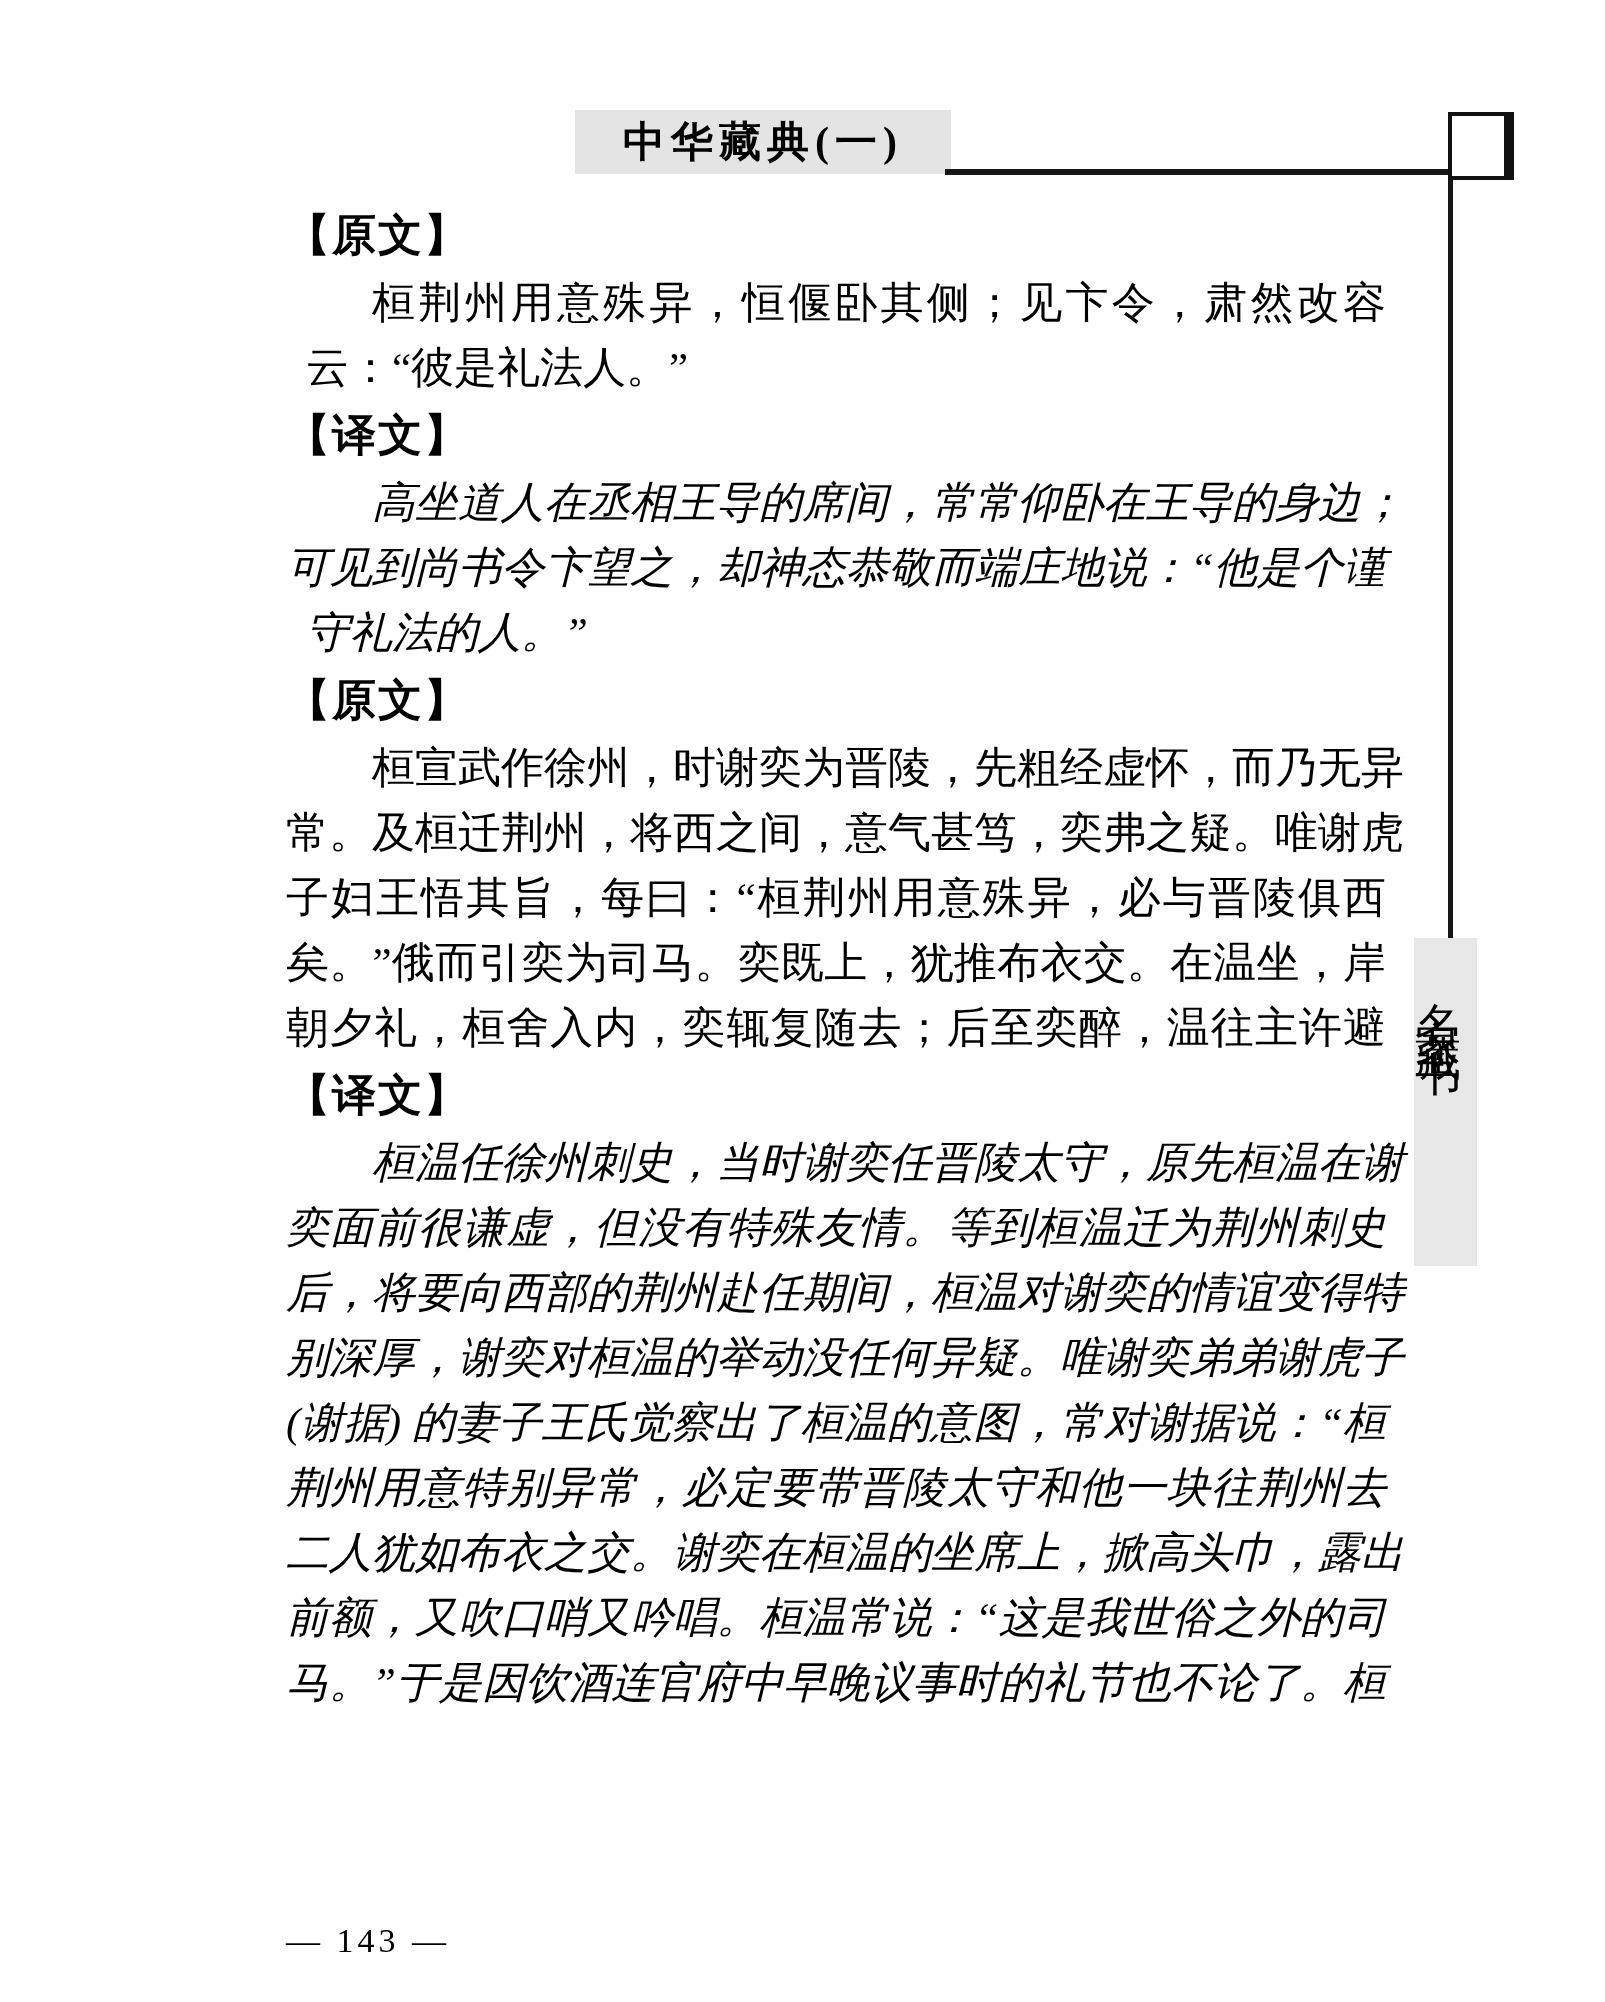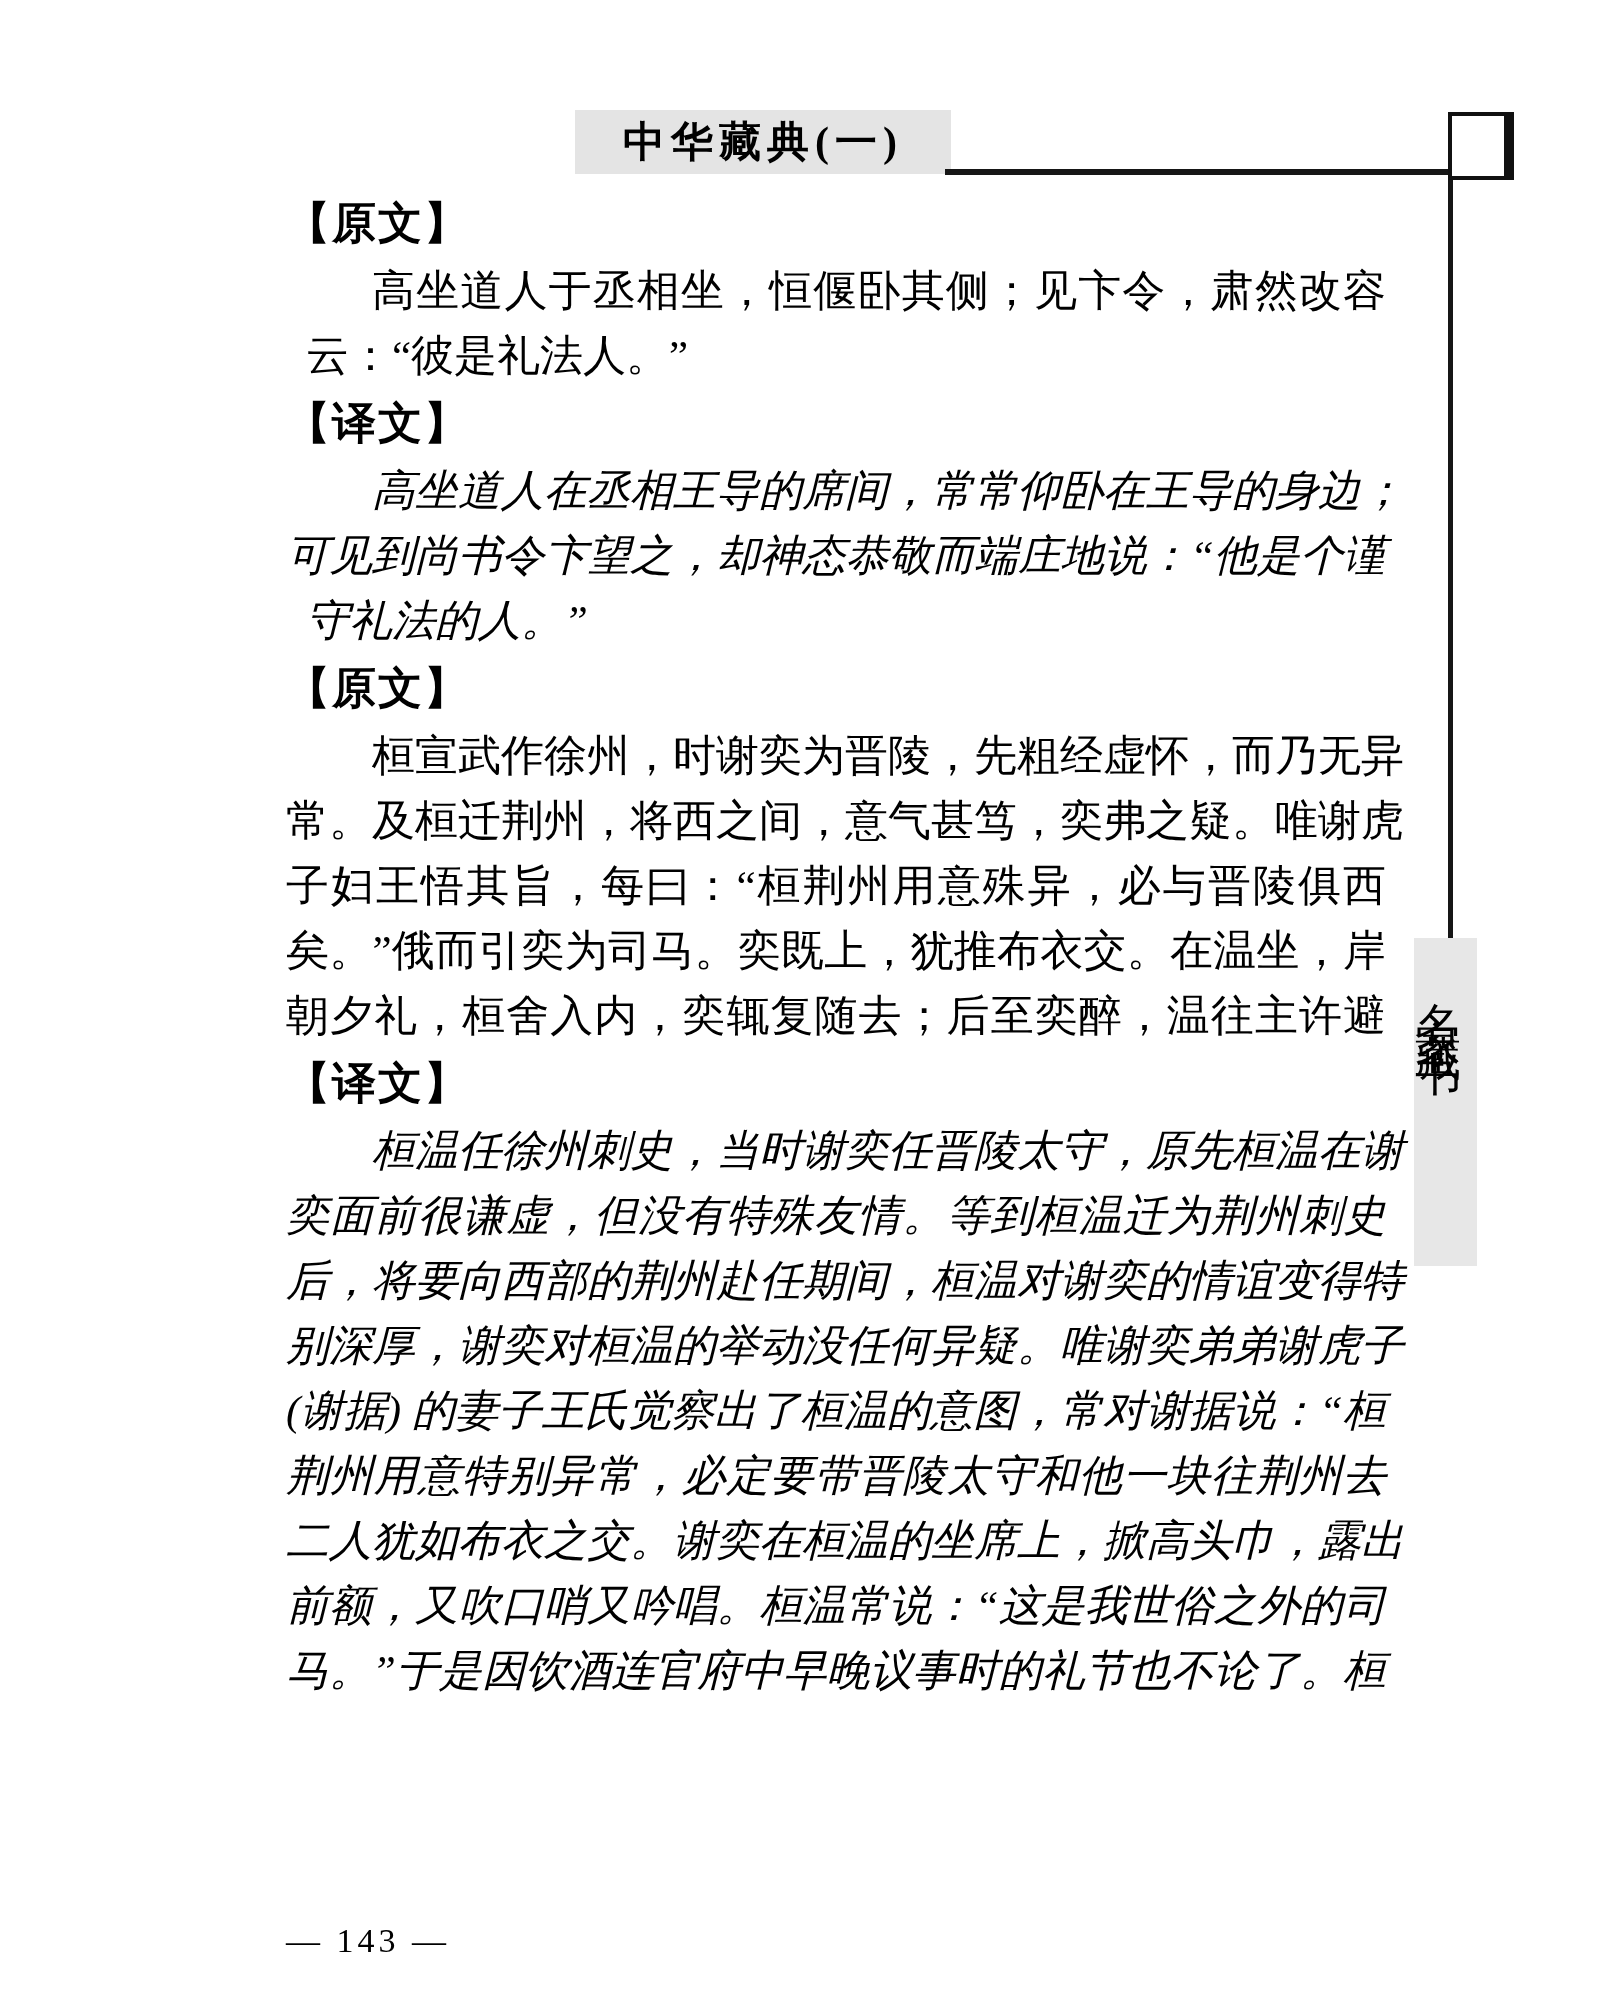--- a/index.html
+++ b/index.html
@@ -35,21 +35,21 @@
     position:absolute;left:1414px;top:938px;width:63px;height:328px;
     background:#e7e7e7;
     writing-mode:vertical-rl;text-orientation:upright;
     font-size:46px;letter-spacing:16px;
     padding-top:28px;box-sizing:border-box;
     padding-right:8px;
     font-family:"Liberation Serif",serif;
   }
   
   .content{
-    position:absolute;left:286px;top:188px;width:1100px;
+    position:absolute;left:286px;top:200px;width:1100px;
   }
   .sec-head{
     font-family:"Liberation Sans",sans-serif;
     font-weight:bold;font-size:44px;line-height:70px;
     letter-spacing:2px;
   }
   .line{
     font-size:43px;line-height:65px;
     text-align:justify;text-align-last:justify;
     text-justify:inter-character;
@@ -71,21 +71,21 @@
   <span>中华藏典(一)</span>
 </div>
 <div class="hline"></div>
 <div class="vline"></div>
 <div class="corner-box"></div>
 <div class="side-tab">名家藏书</div>
 
 <div class="content">
 
   <div class="sec-head">【原文】</div>
-  <div class="line ind">高坐道人于丞相坐，恒偃卧其侧；见卞令，肃然改容</div>
+  <div class="line ind">桓荆州用意殊异，恒偃卧其侧；见卞令，肃然改容</div>
   <div class="line noju">云：“彼是礼法人。”</div>
 
   <div class="sec-head">【译文】</div>
   <div class="kai">
     <div class="line ind">高坐道人在丞相王导的席间，常常仰卧在王导的身边；</div>
     <div class="line">可见到尚书令卞望之，却神态恭敬而端庄地说：“他是个谨</div>
     <div class="line noju">守礼法的人。”</div>
   </div>
 
   <div class="sec-head">【原文】</div>

